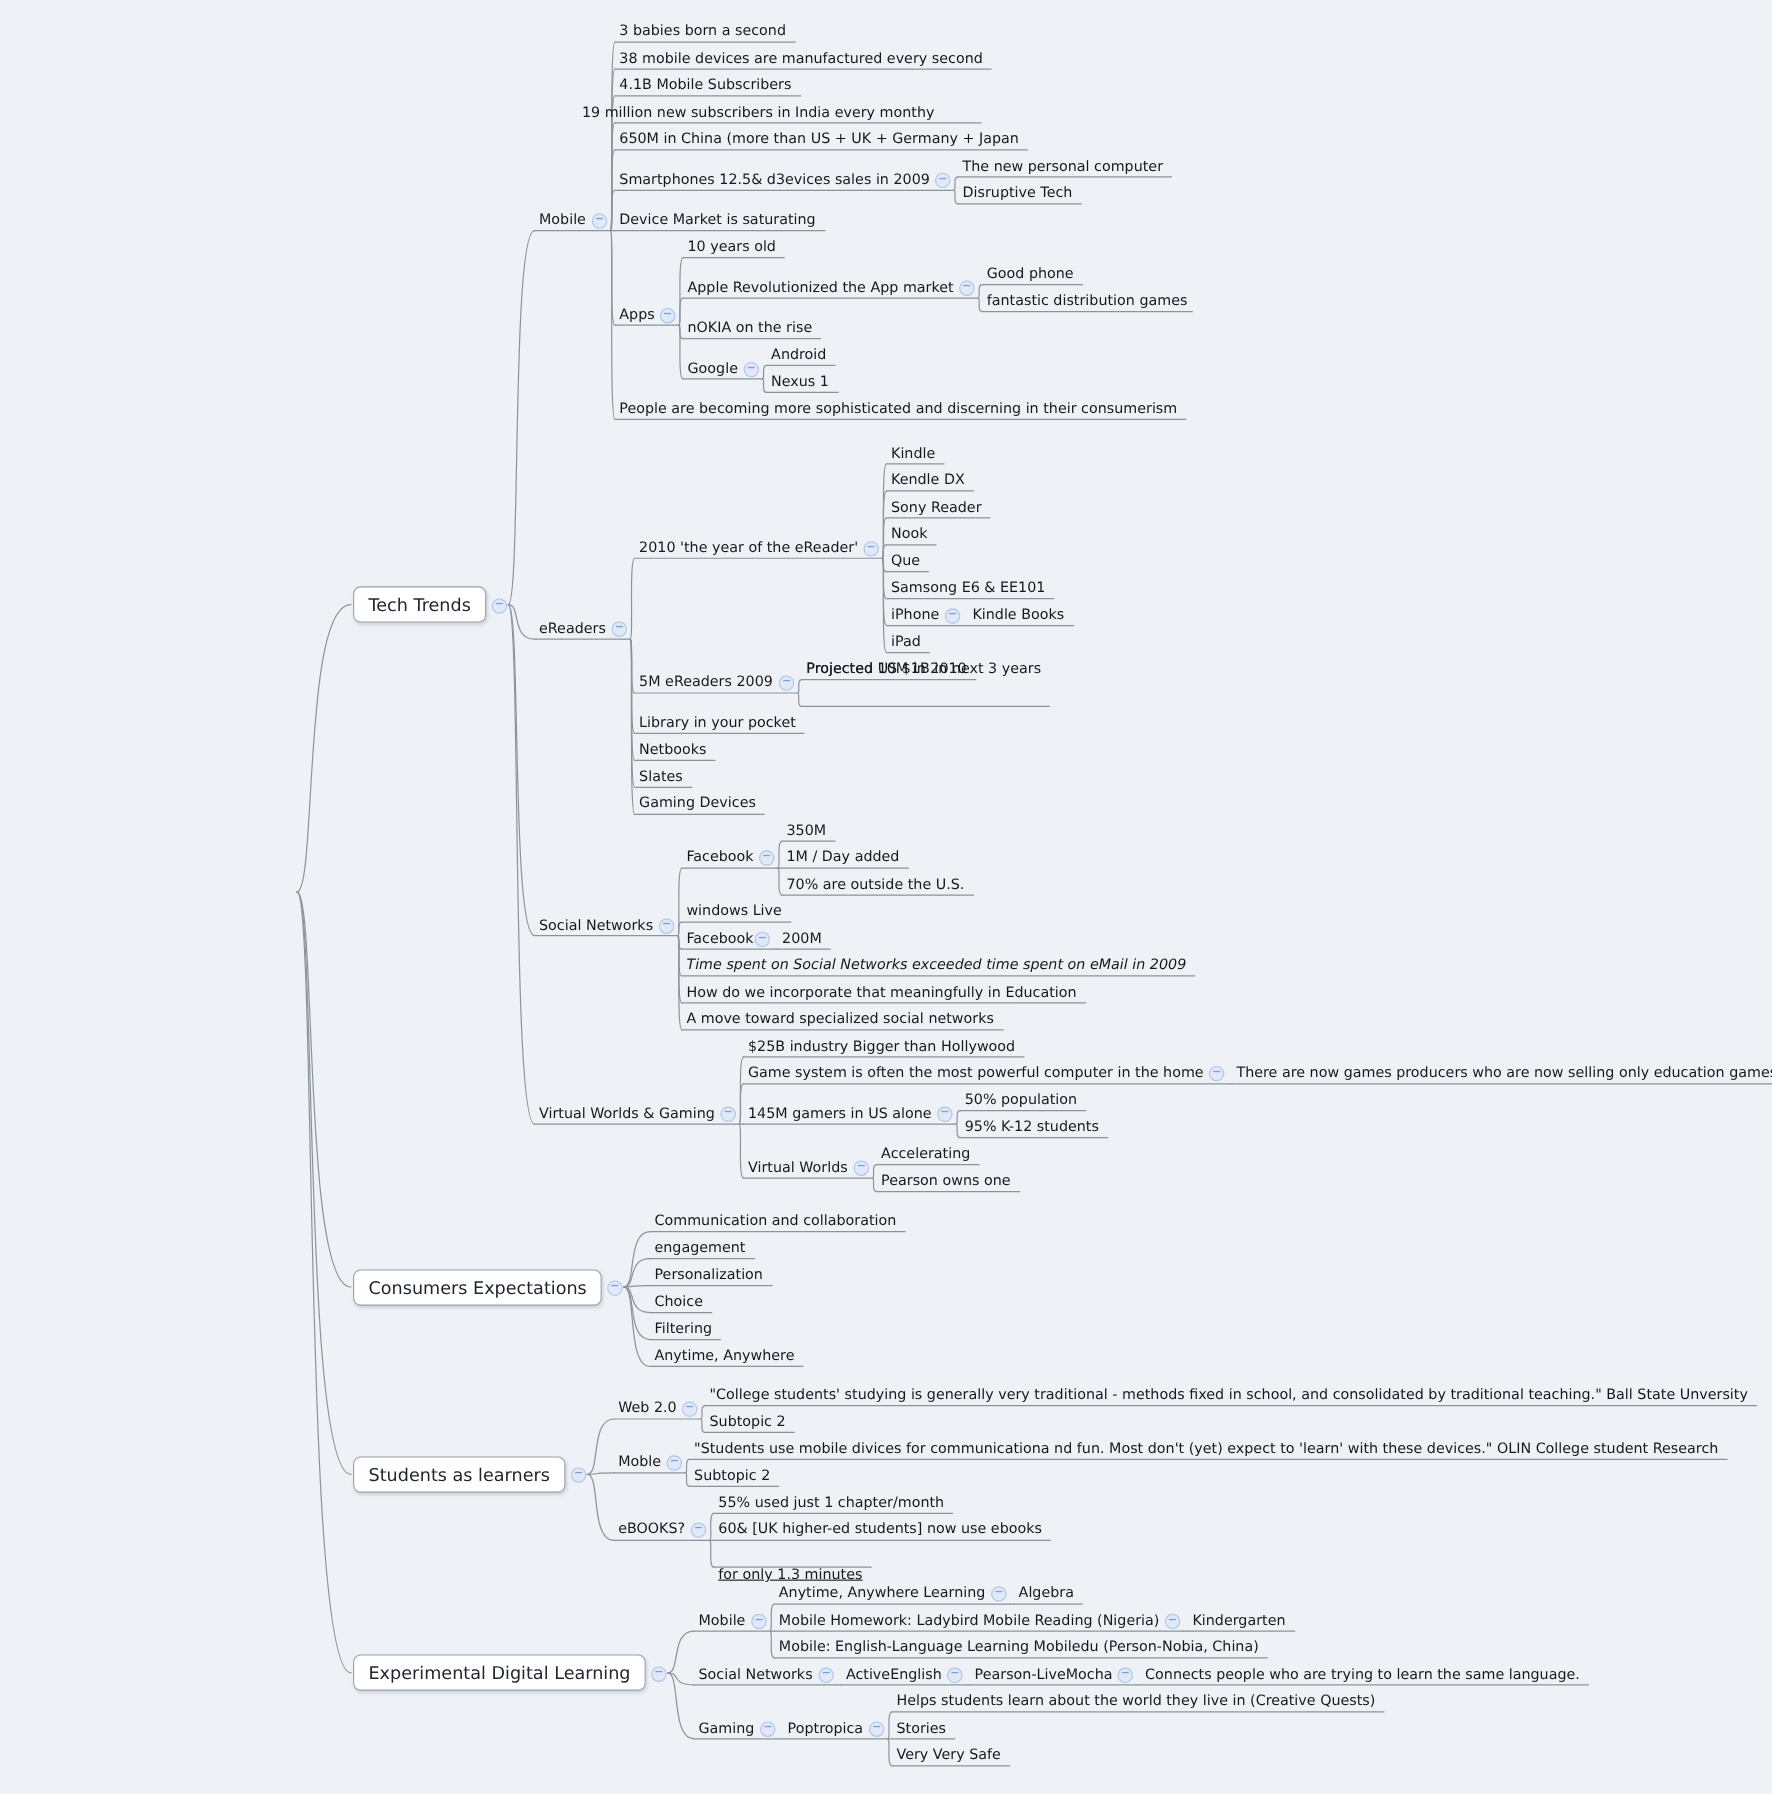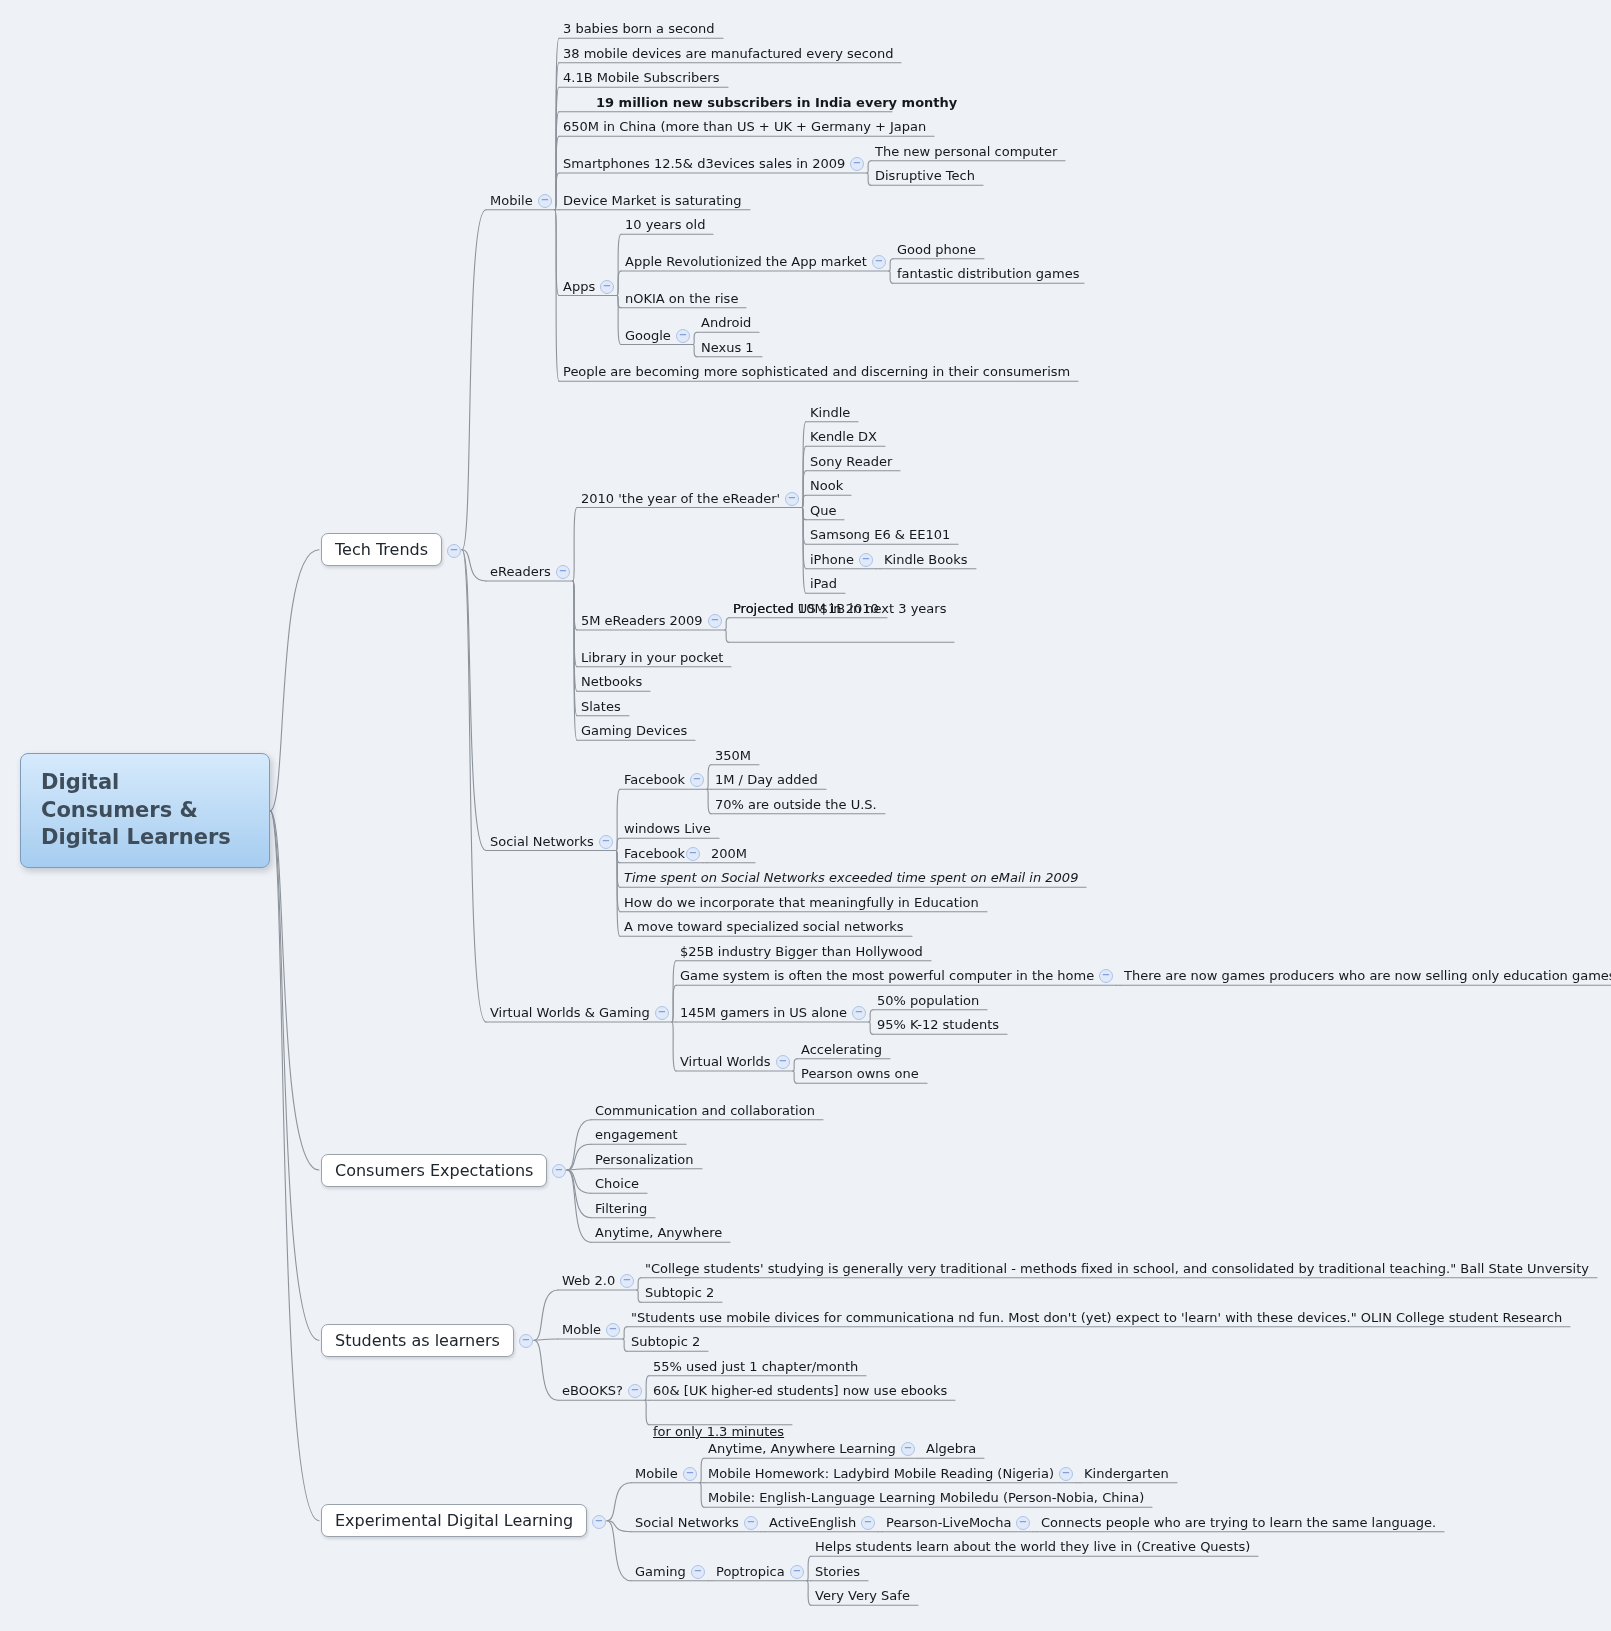--- a/index.html
+++ b/index.html
@@ -216,27 +216,26 @@
       <path d="M631,1580.75 L708,1580.75" fill="none" stroke="#8d939b" stroke-width="1.1" stroke-linecap="round"></path>
       <path d="M708,1580.75 C711,1580.75 706.6,1580.75 712,1580.75" fill="none" stroke="#8d939b" stroke-width="1.1" stroke-linecap="round"></path>
       <path d="M712,1580.75 L807,1580.75" fill="none" stroke="#8d939b" stroke-width="1.1" stroke-linecap="round"></path>
       <path d="M807,1580.75 C810,1580.75 805.6,1556.25 811,1556.25" fill="none" stroke="#8d939b" stroke-width="1.1" stroke-linecap="round"></path>
       <path d="M811,1556.25 L1258,1556.25" fill="none" stroke="#8d939b" stroke-width="1.1" stroke-linecap="round"></path>
       <path d="M807,1580.75 C810,1580.75 805.6,1580.75 811,1580.75" fill="none" stroke="#8d939b" stroke-width="1.1" stroke-linecap="round"></path>
       <path d="M811,1580.75 L868,1580.75" fill="none" stroke="#8d939b" stroke-width="1.1" stroke-linecap="round"></path>
       <path d="M807,1580.75 C810,1580.75 805.6,1605.25 811,1605.25" fill="none" stroke="#8d939b" stroke-width="1.1" stroke-linecap="round"></path>
       <path d="M811,1605.25 L918,1605.25" fill="none" stroke="#8d939b" stroke-width="1.1" stroke-linecap="round"></path>
     </svg>
-<div class="topic root" style="left: 20px; top: 753px;">Digital Consumers &amp; Digital Learners</div>
     <div class="topic main" style="left: 321px; top: 533px;">Tech Trends</div>
     <div class="topic leaf" style="left: 490px; top: 191.75px;">Mobile</div>
     <div class="topic leaf" style="left: 563px; top: 20.25px;">3 babies born a second</div>
     <div class="topic leaf" style="left: 563px; top: 44.75px;">38 mobile devices are manufactured every second</div>
     <div class="topic leaf" style="left: 563px; top: 69.25px;">4.1B Mobile Subscribers</div>
-    <div class="topic leaf" style="left: 596px; top: 93.75px; font-weight: bold;">19 million new subscribers in India every monthy</div>
+    <div class="topic leaf" style="left: 529px; top: 93.75px;">19 million new subscribers in India every monthy</div>
     <div class="topic leaf" style="left: 563px; top: 118.25px;">650M in China (more than US + UK + Germany + Japan</div>
     <div class="topic leaf" style="left: 563px; top: 155px;">Smartphones 12.5&amp; d3evices sales in 2009</div>
     <div class="topic leaf" style="left: 875px; top: 142.75px;">The new personal computer</div>
     <div class="topic leaf" style="left: 875px; top: 167.25px;">Disruptive Tech</div>
     <div class="topic leaf" style="left: 563px; top: 191.75px;">Device Market is saturating</div>
     <div class="topic leaf" style="left: 563px; top: 277.5px;">Apps</div>
     <div class="topic leaf" style="left: 625px; top: 216.25px;">10 years old</div>
     <div class="topic leaf" style="left: 625px; top: 253px;">Apple Revolutionized the App market</div>
     <div class="topic leaf" style="left: 897px; top: 240.75px;">Good phone</div>
     <div class="topic leaf" style="left: 897px; top: 265.25px;">fantastic distribution games</div>

